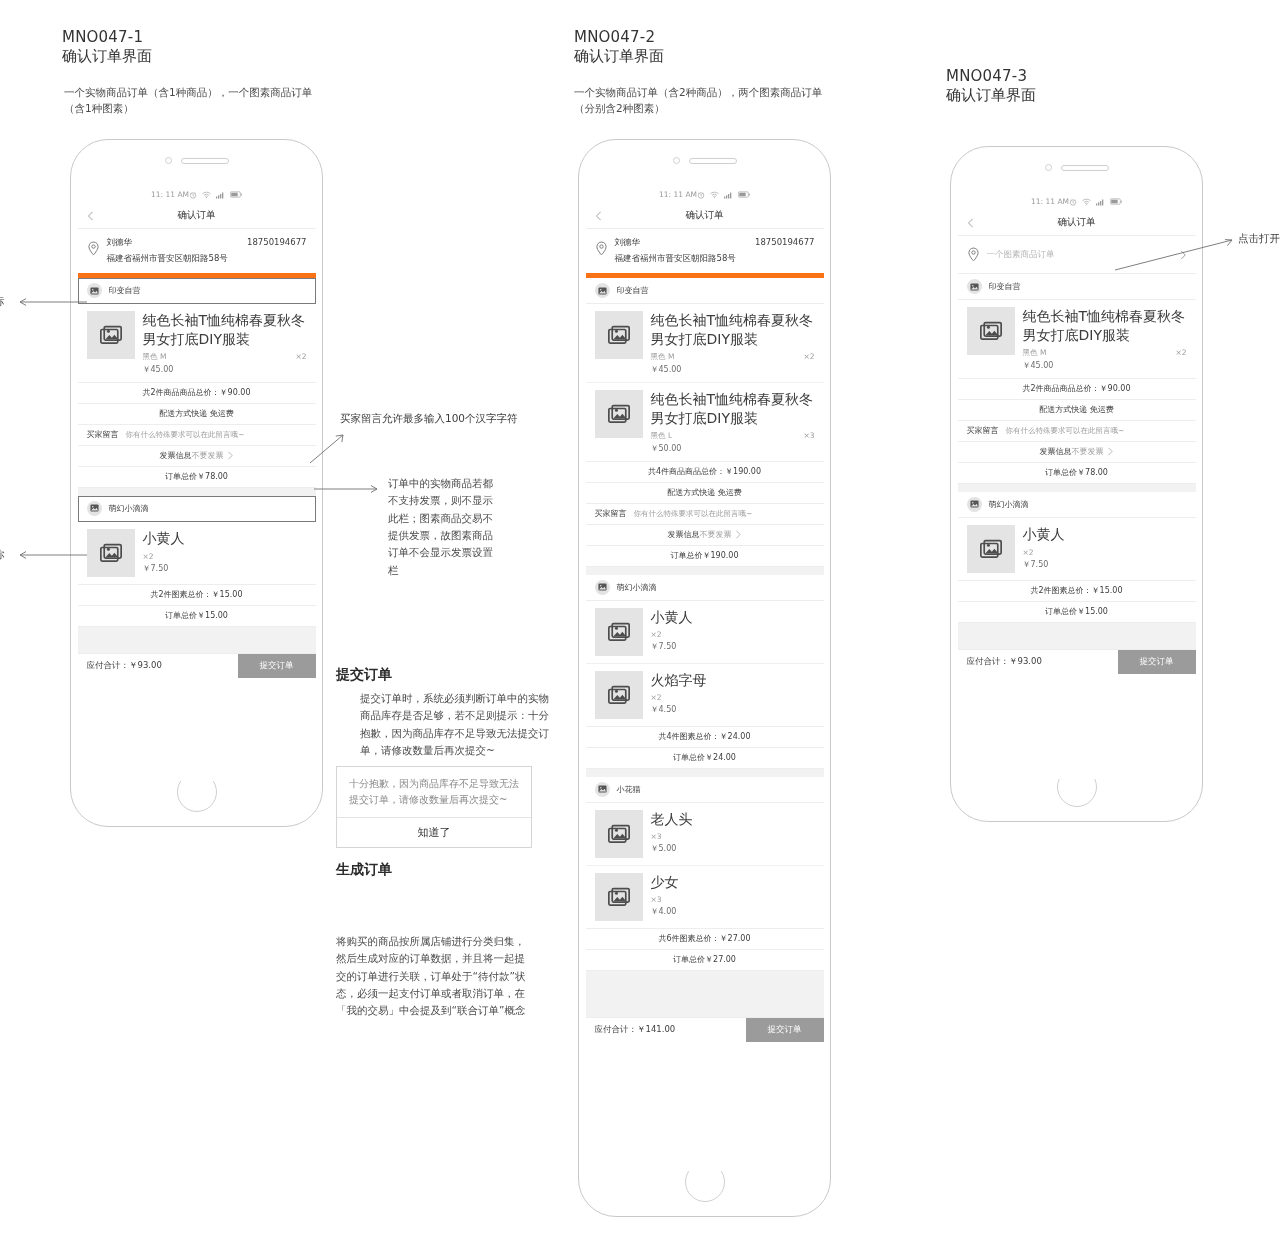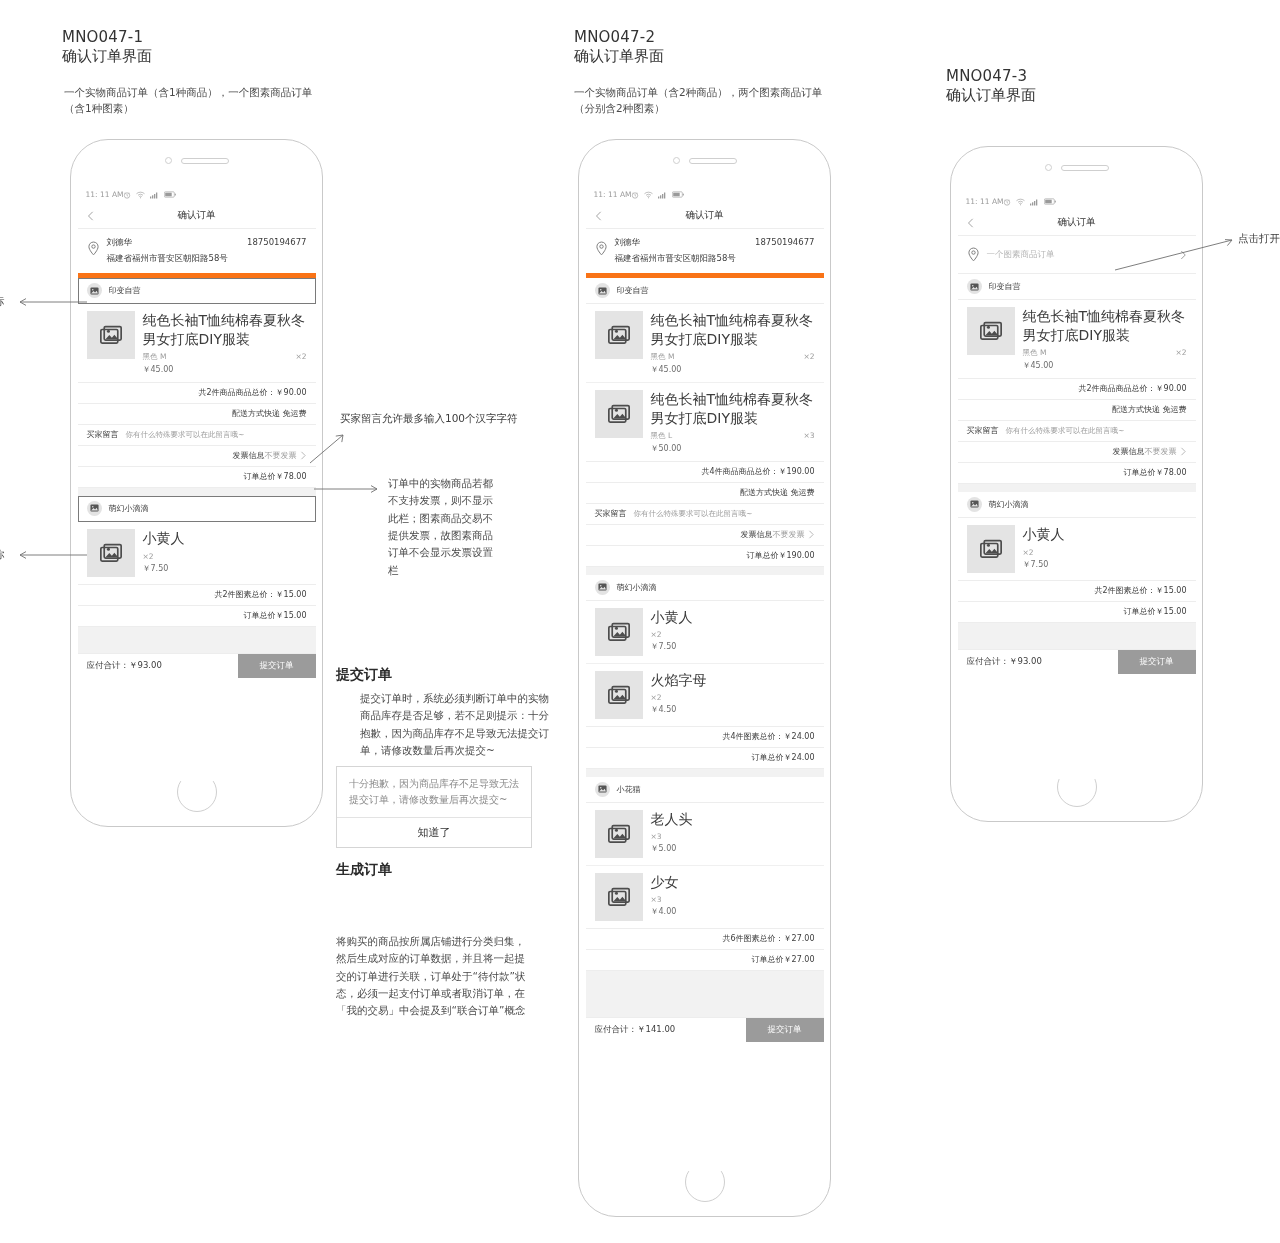--- a/index.html
+++ b/index.html
@@ -54,21 +54,21 @@
   }
   .screen {
     position: absolute;
     left: 50%; transform: translateX(-50%);
     background: #fff;
     overflow: hidden;
   }
 
   
   .statusbar {
-    display: flex; align-items: center; justify-content: flex-start;
+    display: flex; align-items: center; justify-content: center;
     height: 17px; padding: 0 8px;
     font-size: 7.5px; color: #9a9a9a;
     background: #fff;
   }
   .sb-right { display: flex; align-items: center; gap: 5px; }
   .sb-icon { display: block; }
 
   
   .navbar {
     position: relative; height: 26px;
@@ -78,21 +78,21 @@
   .navbar .back {
     position: absolute; left: 8px; top: 50%;
     transform: translateY(-50%);
     width: 10px; height: 10px;
   }
   .nav-title { font-size: 9.5px; color: #333; }
 
   
   .gap { background: #f2f2f2; }
   .row {
-    display: flex; align-items: center; justify-content: flex-end;
+    display: flex; align-items: center; justify-content: center;
     padding: 0 9px; background: #fff;
     border-bottom: 1px solid #ededed;
     font-size: 8px; color: #3c3c3c;
     min-height: 21px;
   }
   .row .lab { color: #3c3c3c; }
   .row .val { color: #3c3c3c; }
   .row .val.muted { color: #9b9b9b; }
   .row .val.price { color: #3c3c3c; }
 

